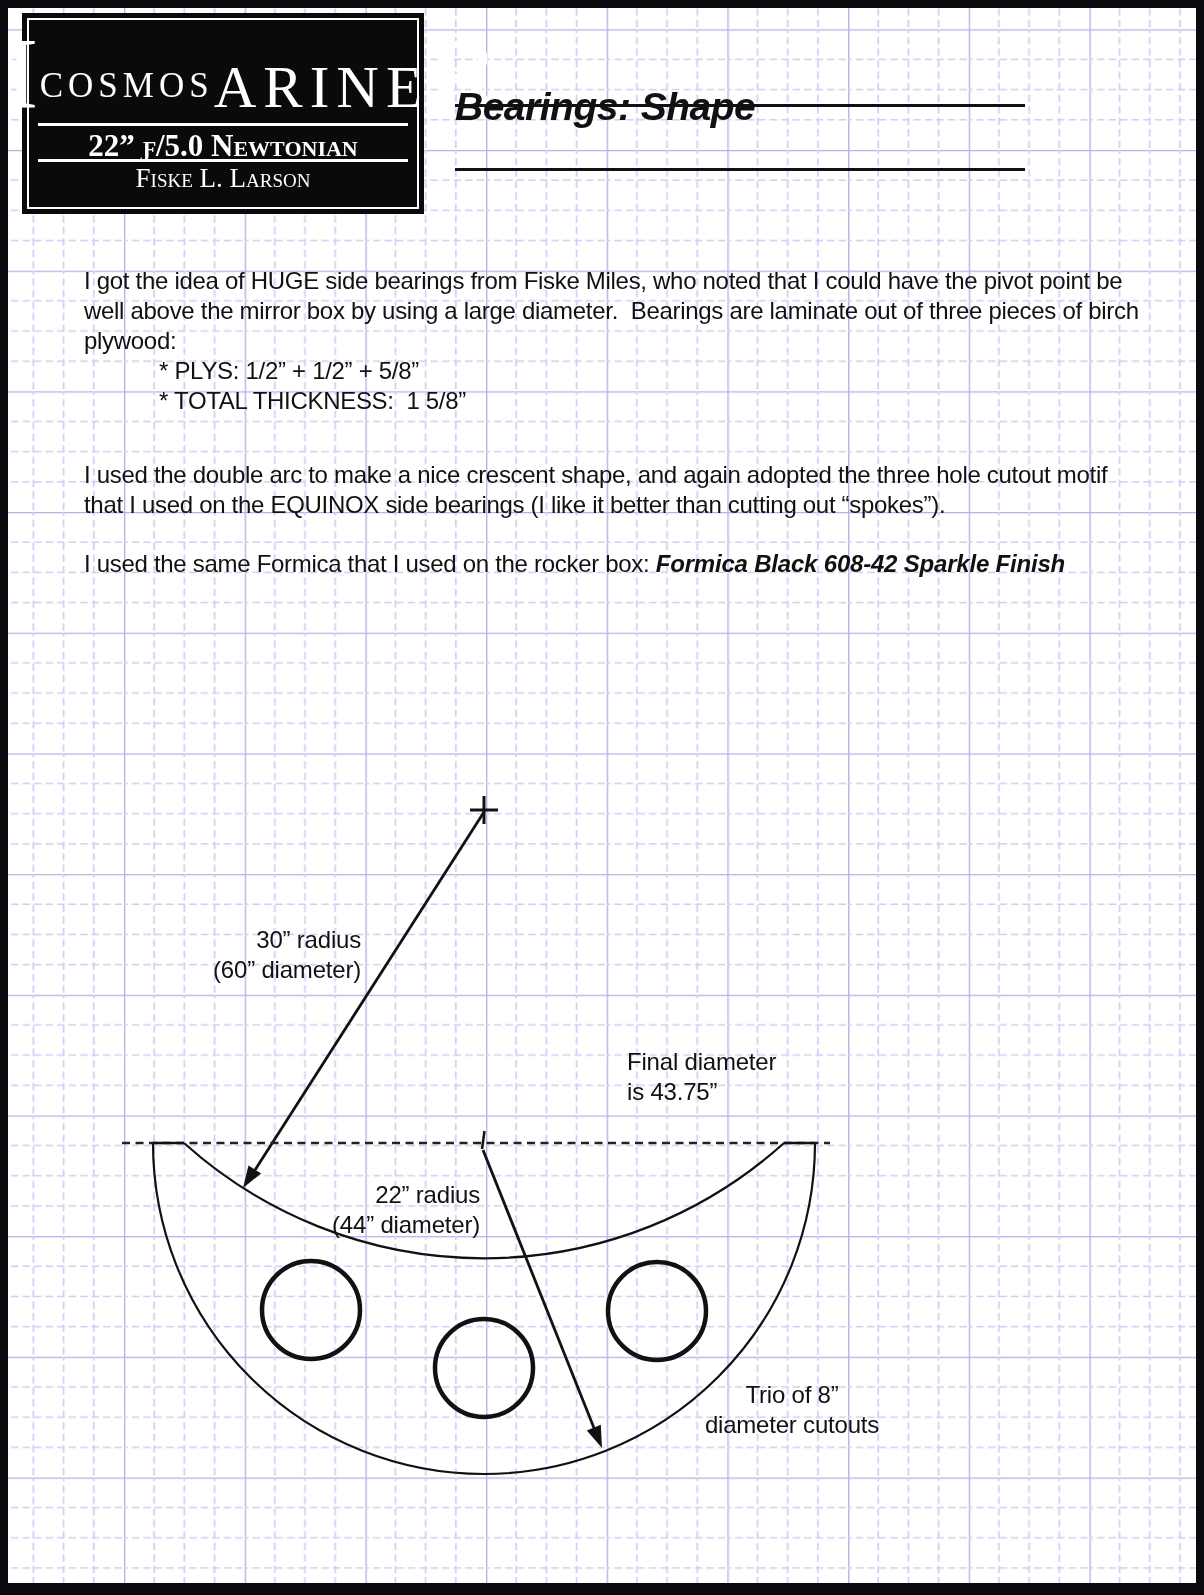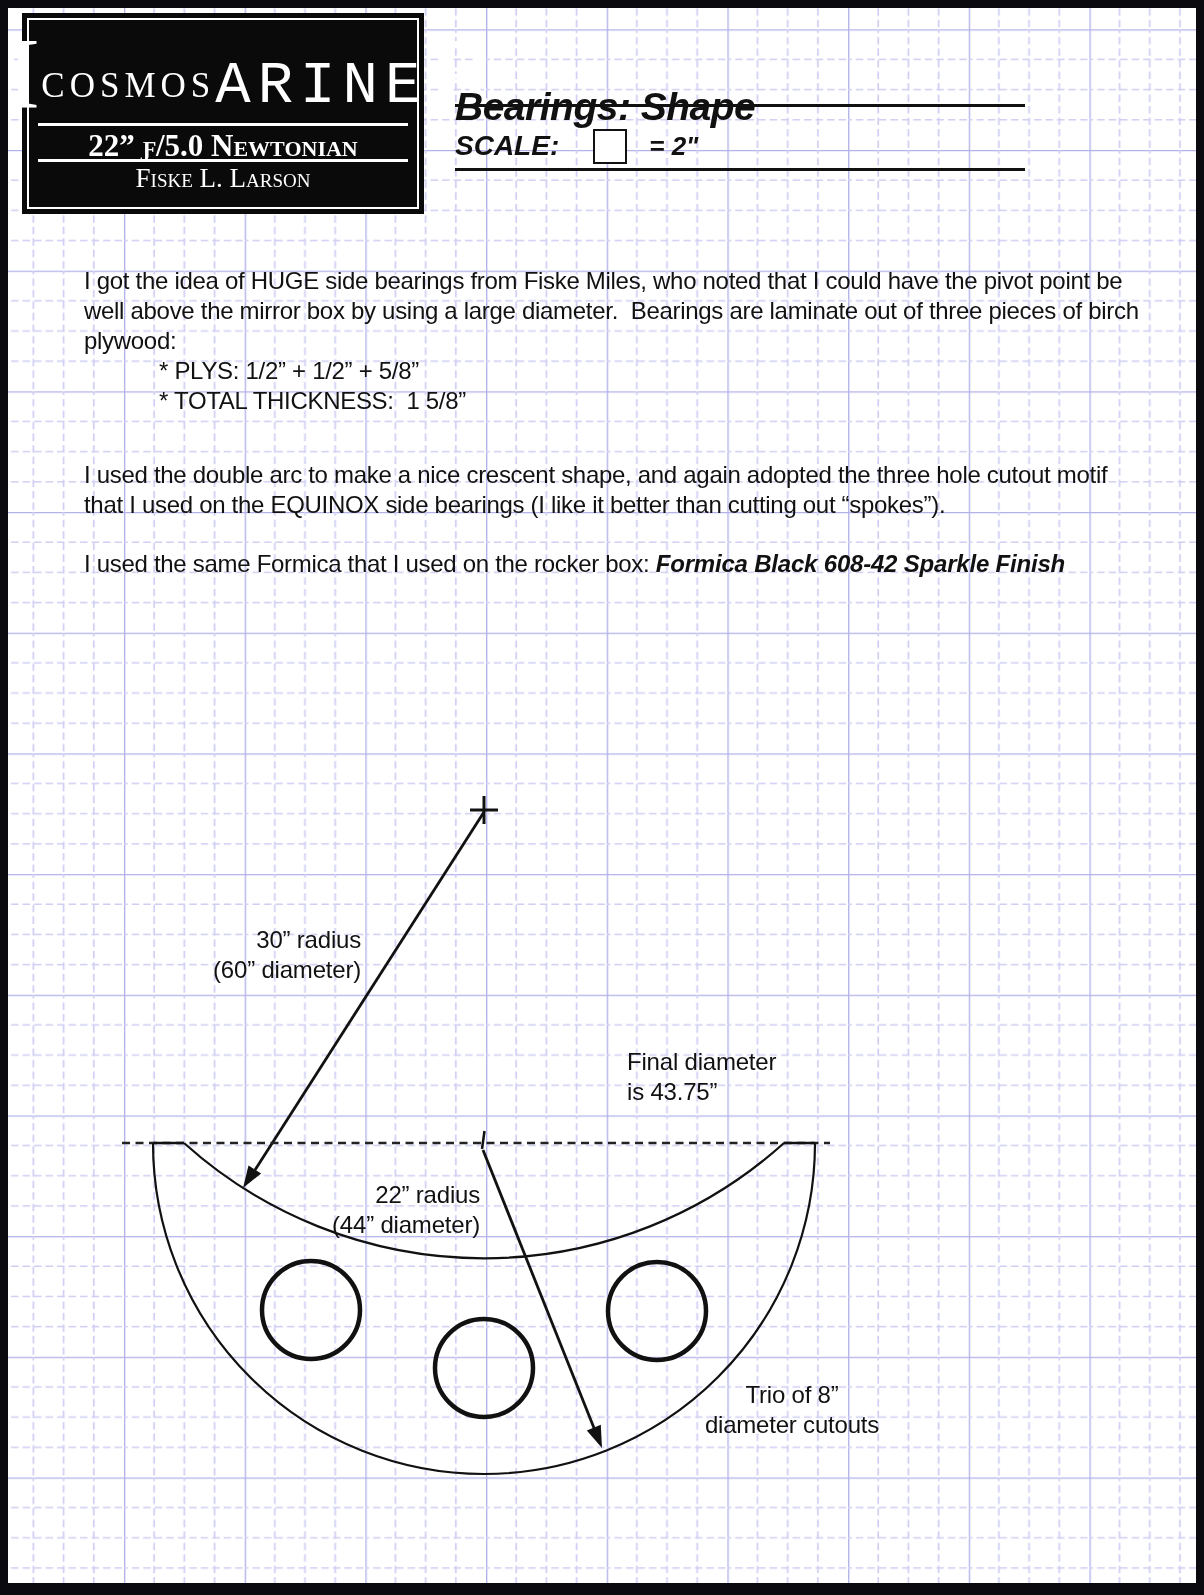--- a/index.html
+++ b/index.html
@@ -9,21 +9,21 @@
   .gridsvg{position:absolute;left:8px;top:8px;z-index:0;}
   .overlay{position:absolute;left:0;top:0;z-index:2;}
 
   
   .logo{position:absolute;left:22px;top:13px;width:402px;height:201px;background:#0a0a0a;z-index:3;}
   .logo-inner{position:absolute;inset:5px;border:2.5px solid #fff;}
   .logo-row{position:absolute;top:24px;left:0;right:0;display:flex;justify-content:center;align-items:flex-end;color:#fff;font-family:"Liberation Serif",serif;}
   .logo-m,.logo-r{font-size:102px;line-height:0.72;font-weight:400;}
   .logo-mid{display:flex;flex-direction:row;align-items:center;margin:0 2px;}
   .logo-cosmos{font-size:35px;line-height:0.9;letter-spacing:5px;}
-  .logo-arine{font-size:59px;line-height:0.78;letter-spacing:7px;margin-top:3px;font-family:Liberation Mono, monospace;}
+  .logo-arine{font-size:59px;line-height:0.78;letter-spacing:7px;margin-top:3px;}
   .logo-rule{position:absolute;left:16px;right:16px;height:2.5px;background:#fff;}
   .logo-sub{position:absolute;left:0;right:0;text-align:center;color:#fff;font-family:"Liberation Serif",serif;
             font-variant-caps:small-caps;}
   .logo-sub1{top:115px;font-size:31px;font-weight:bold;}
   .logo-sub2{top:150px;font-size:27px;}
 
   
   .title{position:absolute;left:455px;top:58px;font-size:39px;font-weight:bold;font-style:italic;letter-spacing:-0.5px;z-index:3;margin-top:27px;}
   .hrule{position:absolute;left:455px;width:570px;height:3px;background:#111;z-index:3;}
   .rule1{top:104px;} .rule2{top:168px;}
@@ -80,25 +80,20 @@
       <span class="logo-r">R</span>
     </div>
     <div class="logo-rule" style="top:110px;"></div>
     <div class="logo-sub logo-sub1">22” ƒ/5.0 Newtonian</div>
     <div class="logo-rule" style="top:146px;"></div>
     <div class="logo-sub logo-sub2">Fiske L. Larson</div>
   </div>
 
   <div class="title">Bearings: Shape</div>
   <div class="hrule rule1"></div>
-  <div class="scale-row">
-    <span class="scale-label">SCALE:</span>
-    <span class="scale-box"></span>
-    <span class="scale-value">= 2"</span>
-  </div>
   <div class="hrule rule2"></div>
 
   <div class="para p1">
     <div class="tline">I got the idea of HUGE side bearings from Fiske Miles, who noted that I could have the pivot point be</div>
     <div class="tline">well above the mirror box by using a large diameter.  Bearings are laminate out of three pieces of birch</div>
     <div class="tline">plywood:</div>
     <div class="tline indent">* PLYS: 1/2” + 1/2” + 5/8”</div>
     <div class="tline indent">* TOTAL THICKNESS:  1 5/8”</div>
   </div>
 

